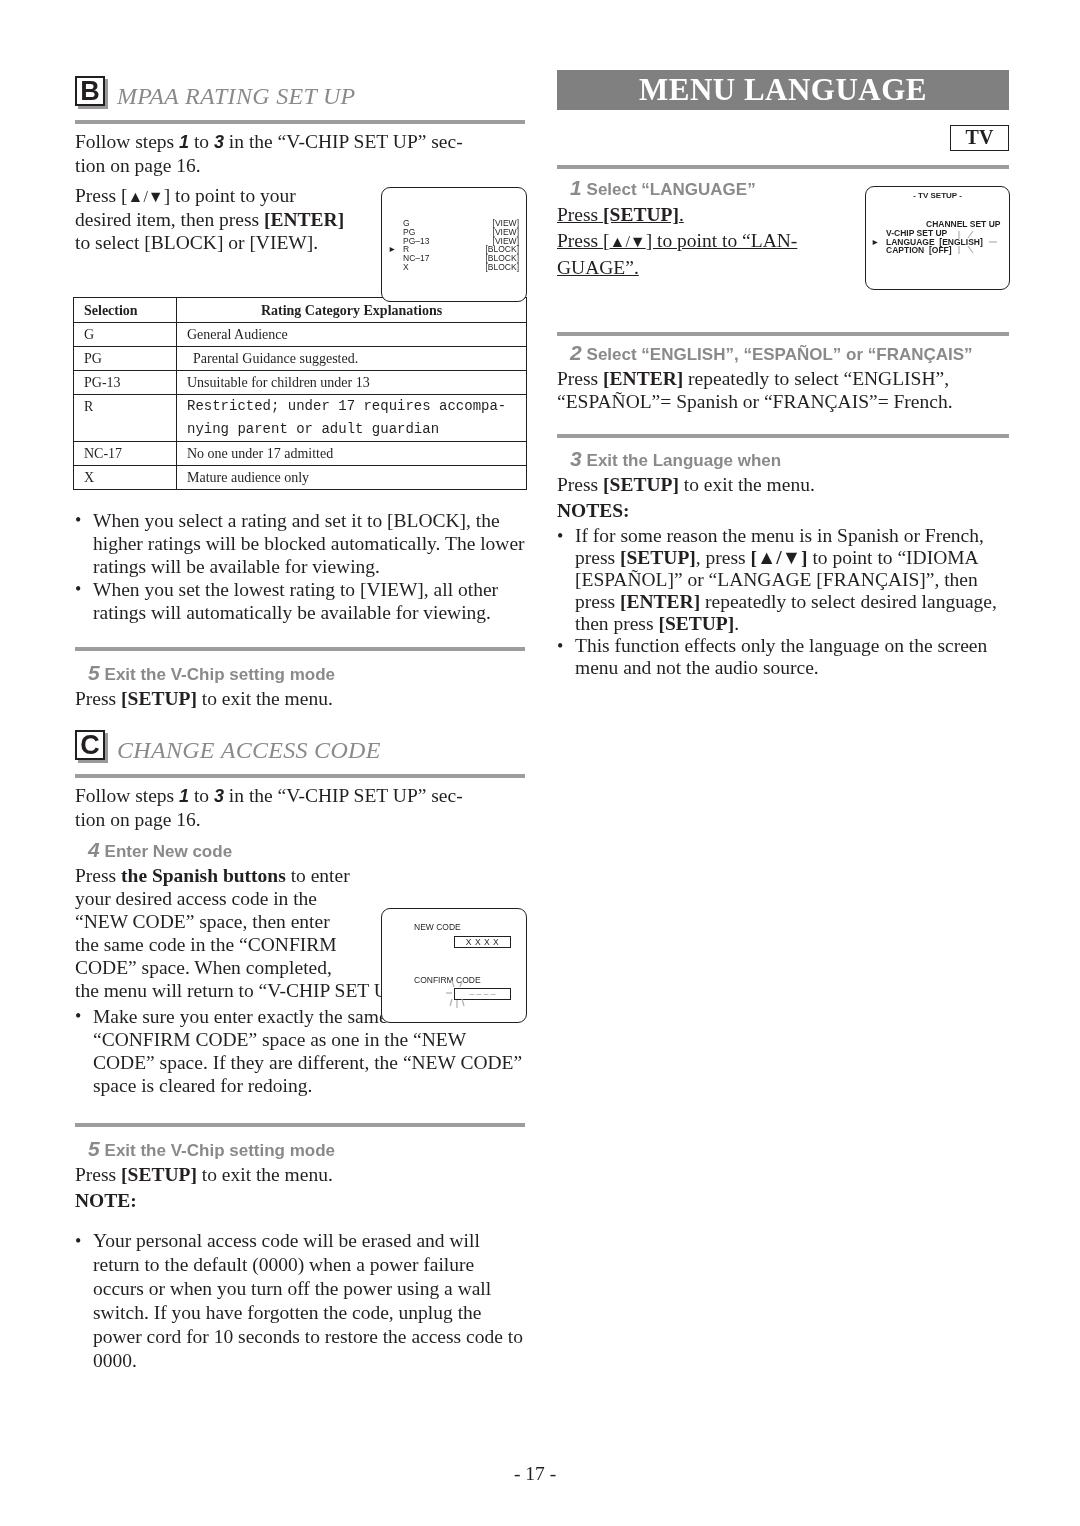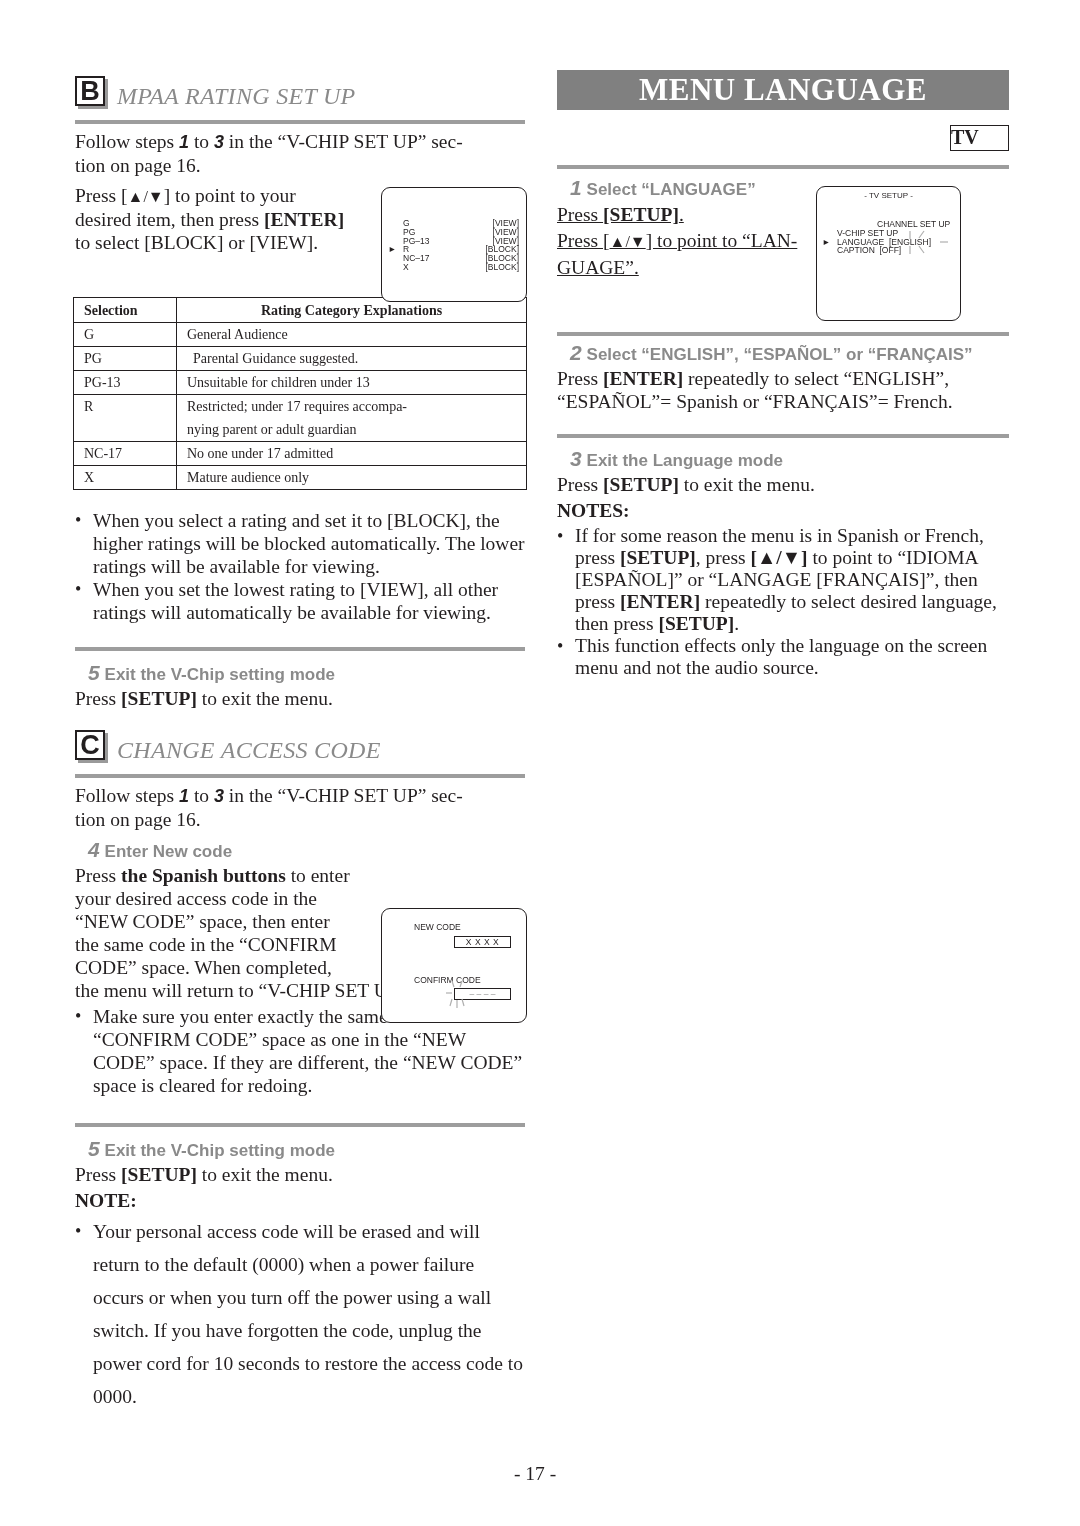--- a/index.html
+++ b/index.html
@@ -30,21 +30,21 @@
     table.ratings td, table.ratings th { border: 1.5px solid #231f20; padding: 0 10px; font-size: 14px; line-height: 23px; vertical-align: top; text-align: left; }
     table.ratings th { font-weight: bold; padding-top: 1px; }
     table.ratings th.c2 { text-align: center; }
     table.ratings td.c1 { width: 103px; }
 
     ul.bul { list-style: none; }
     ul.bul li { position: relative; padding-left: 18px; }
     ul.bul li::before { content: "\2022"; position: absolute; left: 0; top: 0; font-size: 18px; }
 
     .menu-banner { width: 452px; height: 40px; background: #808080; color: #fff; font-family: "Liberation Serif", serif; font-weight: bold; font-size: 31px; line-height: 40px; text-align: center; letter-spacing: 0.5px; }
-    .tv-badge { position: absolute; right: 0; top: 55px; width: 59px; height: 26px; border: 1.5px solid #231f20; font-weight: bold; font-size: 20px; line-height: 23px; }
+    .tv-badge { position: absolute; right: 0; top: 55px; width: 59px; height: 26px; border: 1.5px solid #231f20; text-align: center; font-weight: bold; font-size: 20px; line-height: 23px; }
 
     .footer-page { position: absolute; left: 514px; top: 1462px; font-size: 19.5px; }
     .footer-lang { position: absolute; left: 980px; top: 1544px; font-size: 19.5px; }
   </style>
 </head>
 <body>
 
 <div class="col-left">
 
   <div class="sec-head">
@@ -81,21 +81,21 @@
         <tr>
           <td class="c1">PG</td>
           <td style="white-space: pre-line; padding-left: 16px;">Parental Guidance suggested.</td>
         </tr>
         <tr>
           <td class="c1">PG-13</td>
           <td style="white-space: pre-line;">Unsuitable for children under 13</td>
         </tr>
         <tr>
           <td class="c1">R</td>
-          <td style="white-space: pre-line;">Restricted; under 17 requires accompa-
+          <td style="white-space: pre-line; font-family: Liberation Mono, monospace;">Restricted; under 17 requires accompa-
 nying parent or adult guardian</td>
         </tr>
         <tr>
           <td class="c1">NC-17</td>
           <td style="white-space: pre-line;">No one under 17 admitted</td>
         </tr>
         <tr>
           <td class="c1">X</td>
           <td style="white-space: pre-line;">Mature audience only</td>
         </tr>
@@ -151,21 +151,21 @@
   <div class="rule" style="margin-top:26px;"></div>
   <div style="margin-top:10px;">
     <div class="step-head">
       <span class="step-num">5</span>
       <span class="step-title">Exit the V-Chip setting mode</span>
     </div>
     <div>
       <span>Press </span><b>[SETUP]</b><span> to exit the menu.</span>
     </div>
     <div style="font-weight:bold; margin-top:3px;">NOTE:</div>
-    <ul class="bul" style="margin-top:3px; line-height:33px;">
+    <ul class="bul" style="margin-top:17px; line-height:24px;">
       <li>Your personal access code will be erased and will return to the default (0000) when a power failure occurs or when you turn off the power using a wall switch. If you have forgotten the code, unplug the power cord for 10 seconds to restore the access code to 0000.</li>
     </ul>
   </div>
 </div>
 
 <div class="osd" style="left:381px; top:187px; width:146px; height:115px;">
   <div id="osd-rating-rows" style="position:absolute; left:21px; top:31px; width:116px;">
       <div style="position: relative; height: 8.8px; display: flex; justify-content: space-between;">
         <span>G</span>
         <span>[VIEW]</span>
@@ -238,34 +238,34 @@
     <div>
       <span>Press </span><b>[ENTER]</b><span> repeatedly to select “ENGLISH”,</span><br>
       <span>“ESPAÑOL”= Spanish or “FRANÇAIS”= French.</span>
     </div>
   </div>
 
   <div class="rule r" style="margin-top:21px;"></div>
   <div style="margin-top:9px;">
     <div class="step-head">
       <span class="step-num">3</span>
-      <span class="step-title">Exit the Language mode</span>
+      <span class="step-title">Exit the Language when</span>
     </div>
     <div>
       <span>Press </span><b>[SETUP]</b><span> to exit the menu.</span>
     </div>
     <div style="font-weight:bold; margin-top:3px;">NOTES:</div>
     <ul class="bul" style="margin-top:3px; line-height:22px;">
       <li><span>If for some reason the menu is in Spanish or French, press </span><b>[SETUP]</b><span>, press </span><b>[▲/▼]</b><span> to point to “IDIOMA [ESPAÑOL]” or “LANGAGE [FRANÇAIS]”, then press </span><b>[ENTER]</b><span> repeatedly to select desired language, then press </span><b>[SETUP]</b><span>.</span></li>
       <li style="margin-bottom:2px;">This function effects only the language on the screen menu and not the audio source.</li>
     </ul>
   </div>
 </div>
 
-<div class="osd" style="left:816px; top:186px; width:145px; height:135px;">
+<div class="osd" style="left:865px; top:186px; width:145px; height:104px;font-weight:bold;">
   <div style="position:absolute; left:0; right:0; top:4px; text-align:center; font-size:8px;">- TV SETUP -</div>
   <div id="osd-tv-rows" style="position:absolute; left:20px; top:33px; width:118px;">
       <div style="position: relative; height: 8.8px; white-space: pre; padding-left: 40px;"><span>CHANNEL SET UP</span></div>
       <div style="position: relative; height: 8.8px; white-space: pre;"><span>V-CHIP SET UP</span></div>
       <div style="position: relative; height: 8.8px; white-space: pre;"><span style="position: absolute; left: -15px; top: 0px;">►</span><span>LANGUAGE  [ENGLISH]</span></div>
       <div style="position: relative; height: 8.8px; white-space: pre;"><span>CAPTION  [OFF]</span></div>
     </div>
   <svg style="position:absolute; left:85px; top:42px;" width="50" height="26">
     <g stroke="#b0b0b0" stroke-width="1.2">
       <line x1="8" y1="2" x2="8" y2="10"></line>

